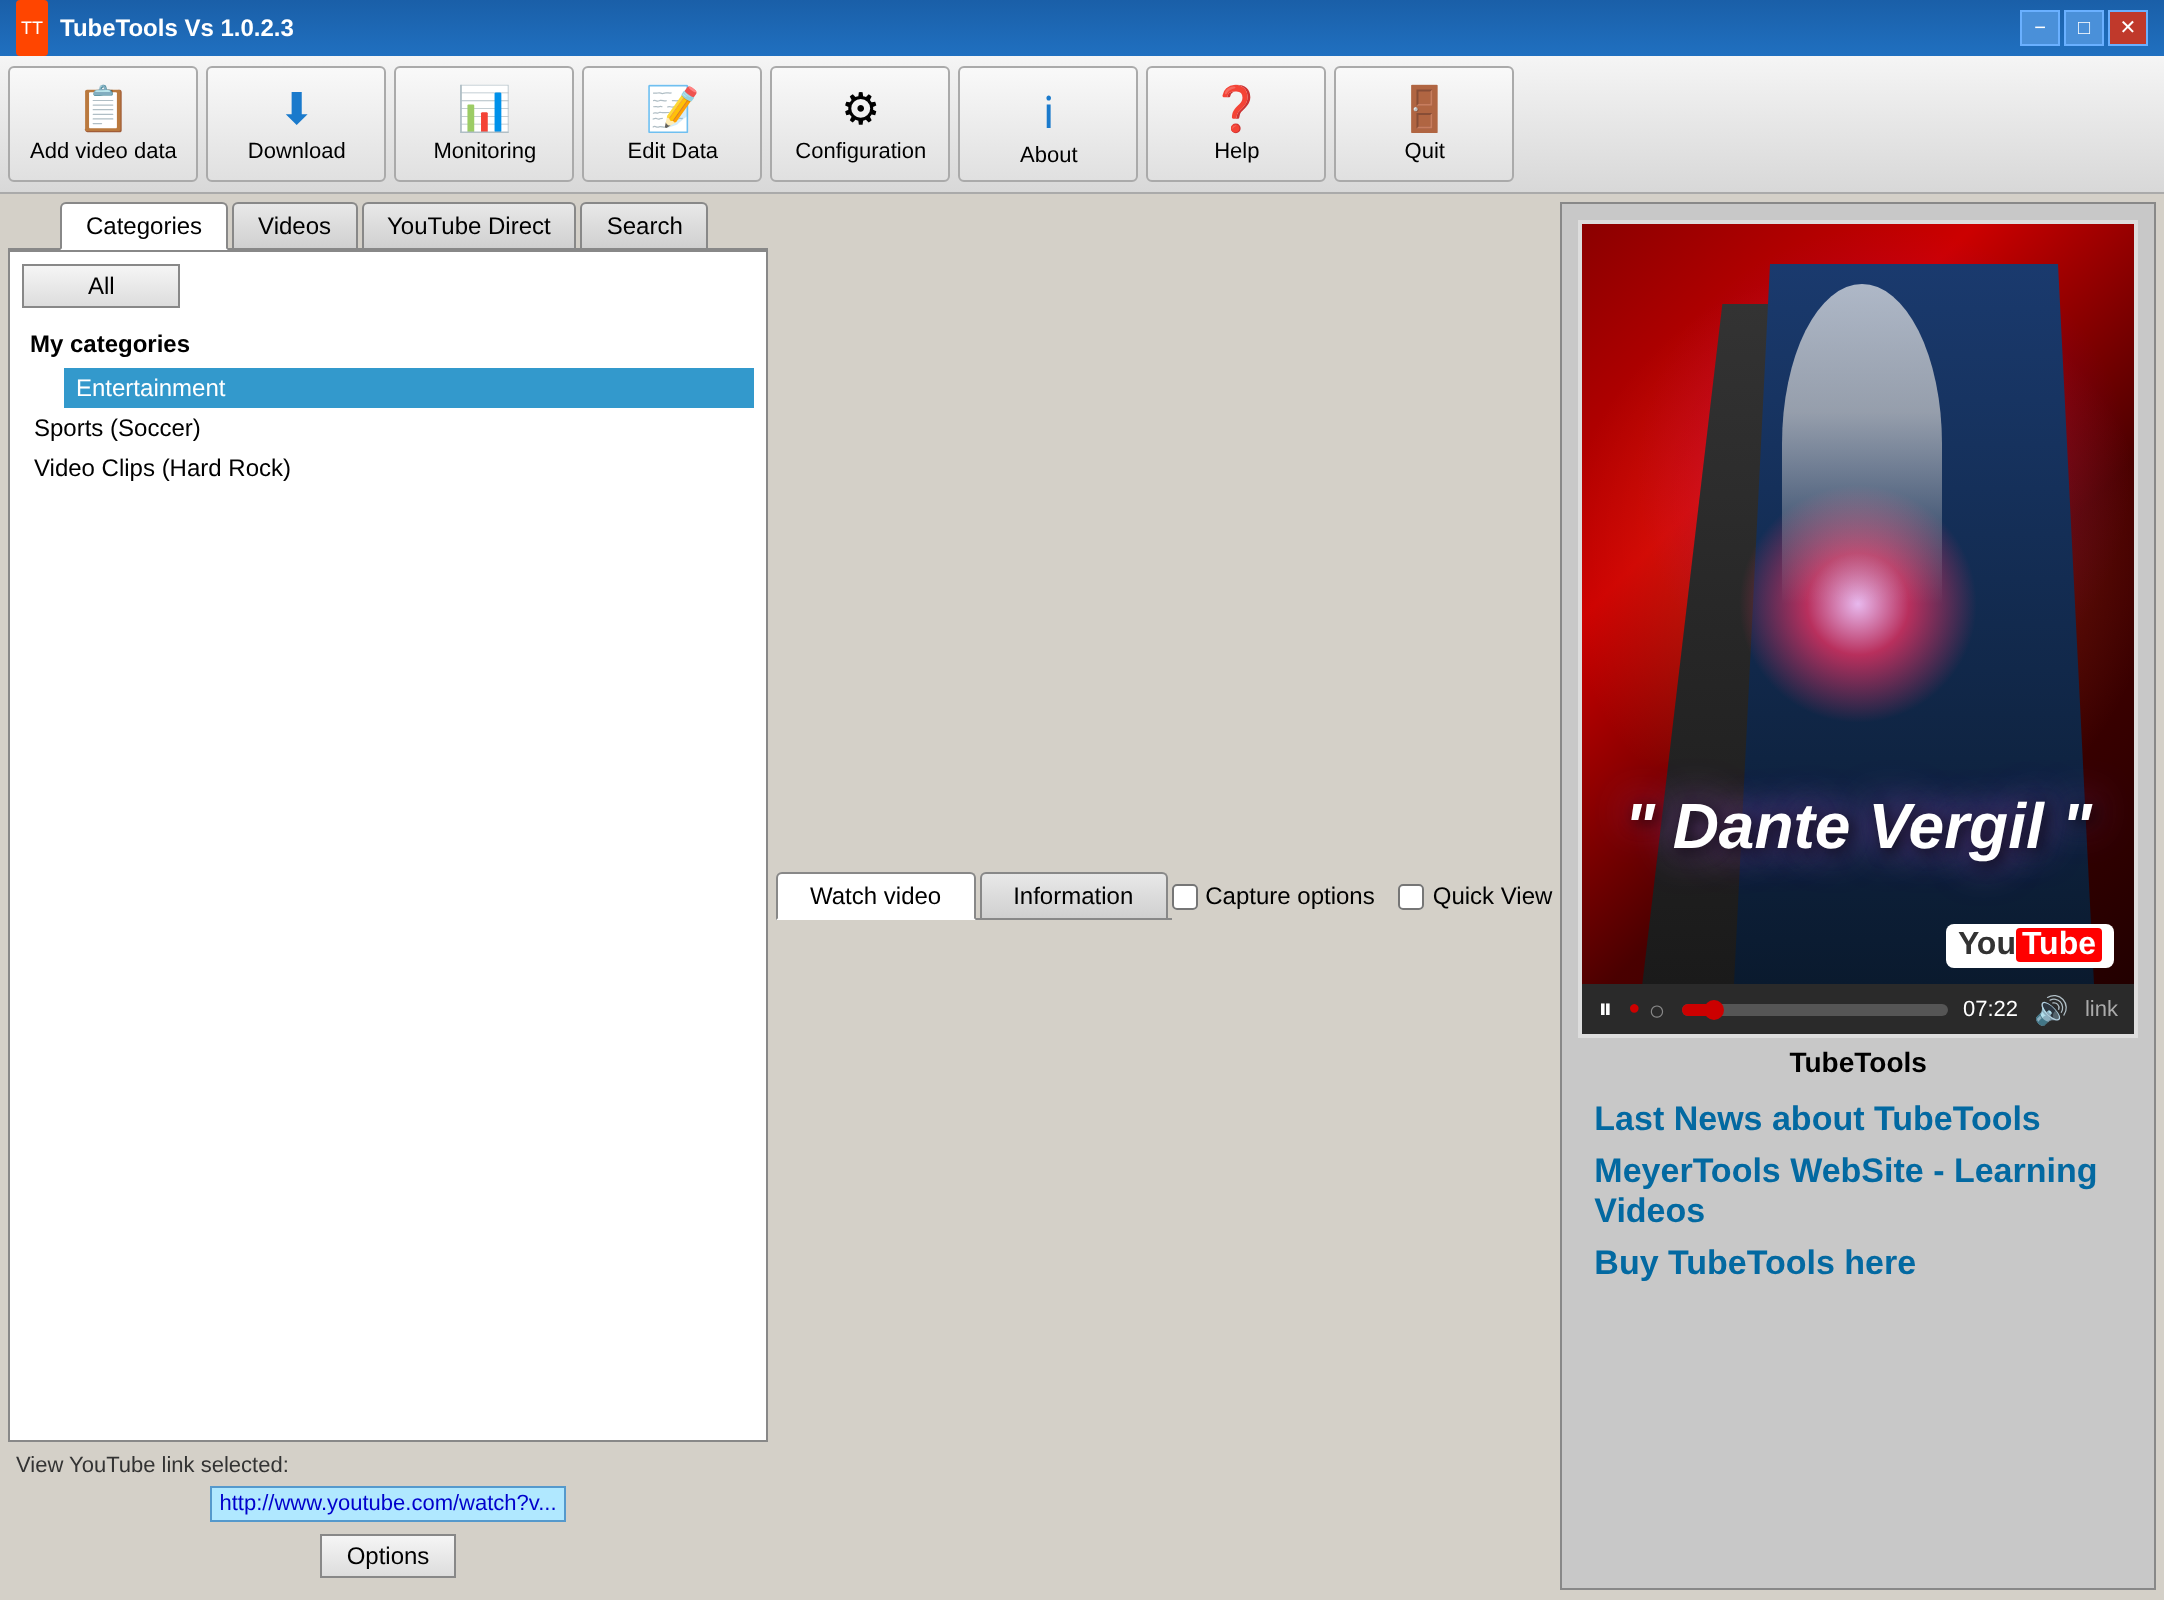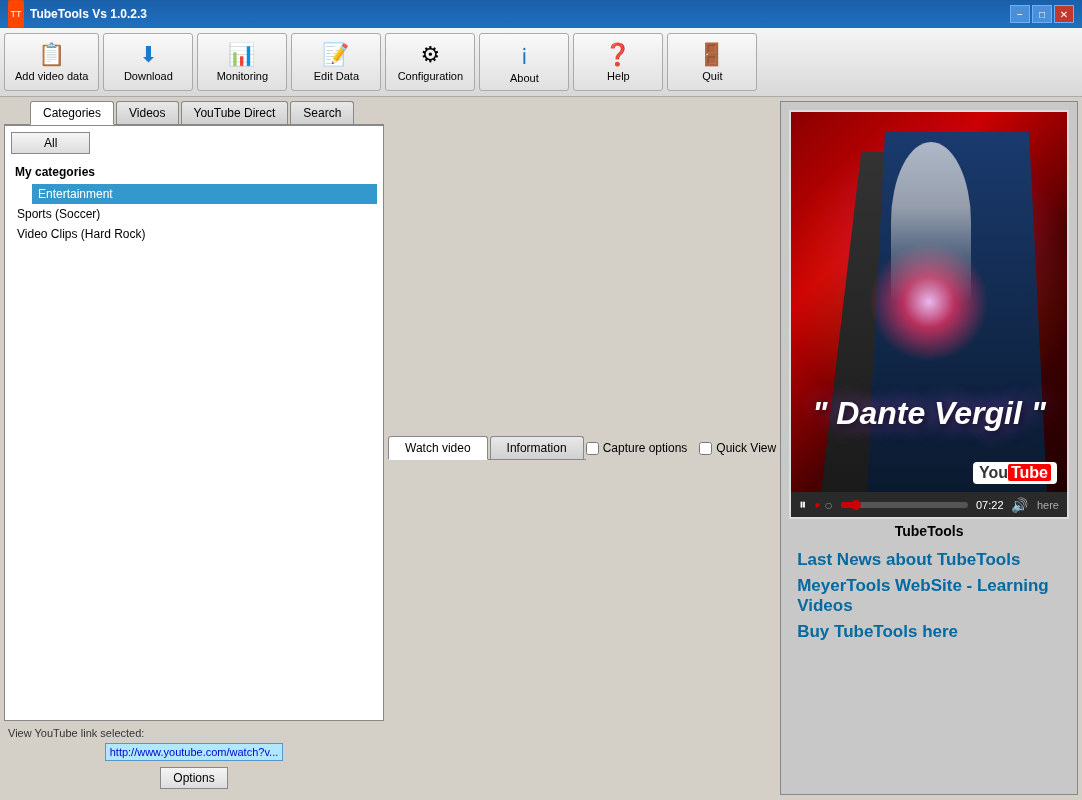--- a/index.html
+++ b/index.html
@@ -487,21 +487,21 @@
           <div style="display:flex;align-items:center;gap:4px;">
             <span style="color:#cc0000;font-size:10px;">●</span>
             <span style="color:#888;font-size:14px;">○</span>
           </div>
           <div class="progress-bar">
             <div class="progress-fill"></div>
             <div class="progress-dot"></div>
           </div>
           <span class="time-display">07:22</span>
           <span class="volume-icon">🔊</span>
-          <span class="share-btn">here</span>
+          <span class="share-btn">link</span>
         </div>
       </div>
 
       <div class="video-title">TubeTools</div>
 
       <div class="news-links">
         <a class="news-link" href="#">Last News about TubeTools</a>
         <a class="news-link" href="#">MeyerTools WebSite - Learning Videos</a>
         <a class="news-link" href="#">Buy TubeTools here</a>
       </div>

